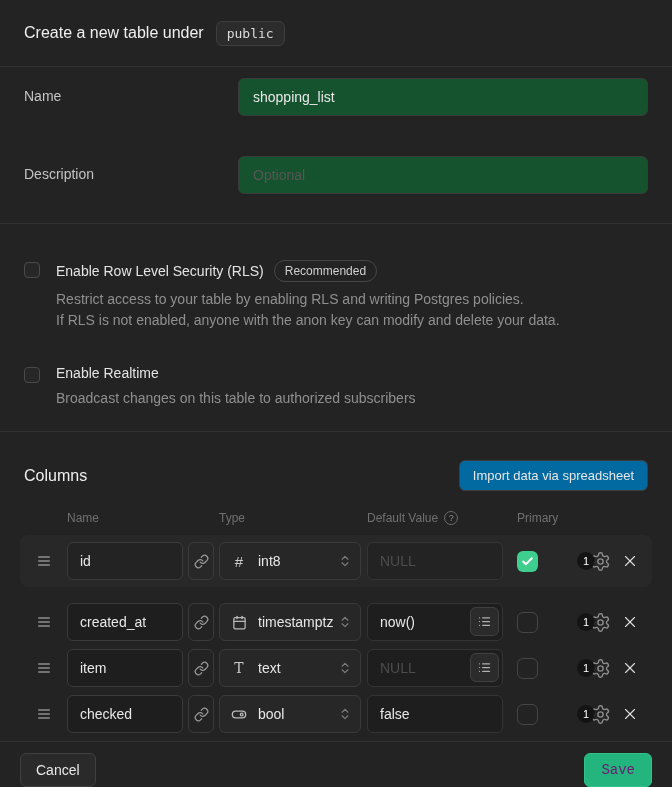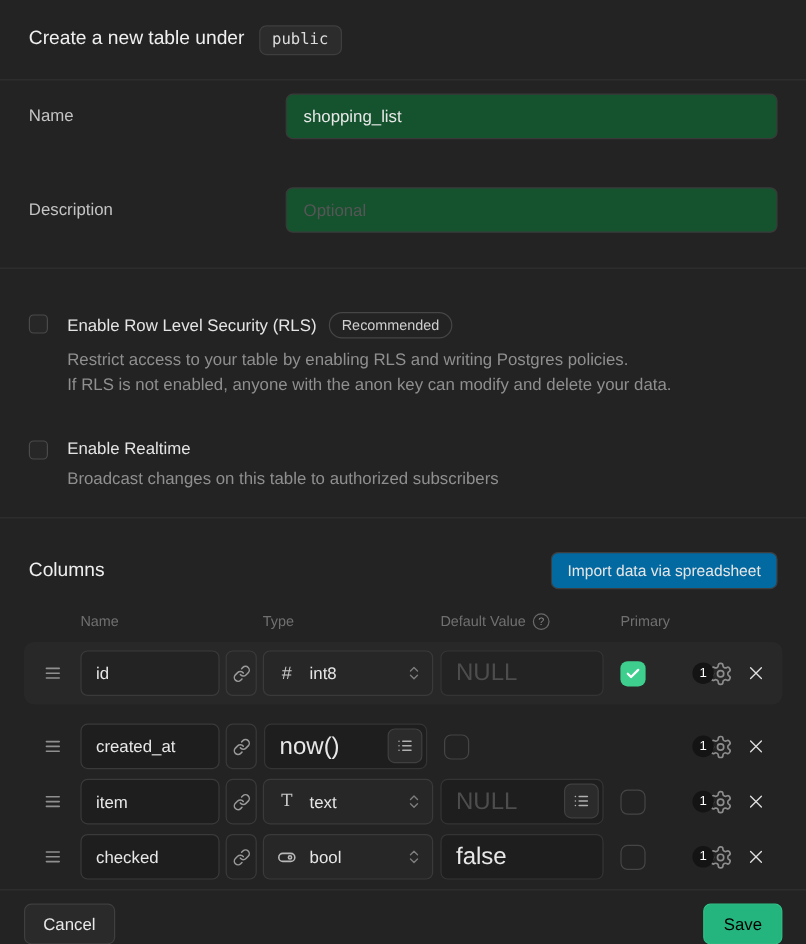--- a/index.html
+++ b/index.html
@@ -88,21 +88,21 @@
     display:flex; align-items:center; padding:0 8px 0 11px;
     color:#e6e6e6; font-size:14px; cursor:pointer;
   }
   .type-icon { width:16px; display:flex; justify-content:center; color:#b9b9b9; margin-right:11px; flex:none; }
   .glyph { font-size:15px; color:#c9c9c9; }
   .glyph.serif { font-family:"DejaVu Serif", serif; font-size:14px; }
   .type-chevrons { margin-left:auto; color:#7d7d7d; display:flex; }
   .default-wrap { margin-left:6px; width:136px; height:38px; position:relative; flex:none; }
   .default-input {
     width:100%; height:100%; background:rgba(0,0,0,0.12); border:1px solid #343434;
-    border-radius:6px; color:#e8e8e8; font-size:20px; padding:0 12px; font-family:inherit; outline:none;
+    border-radius:6px; color:#e8e8e8; font-size:14px; padding:0 12px; font-family:inherit; outline:none;
   }
   .default-input::placeholder { color:#4d4d4d; }
   .picker-btn {
     position:absolute; right:4px; top:4px; width:29px; height:29px;
     border:1px solid #404040; border-radius:6px; background:#2b2b2b;
     display:flex; align-items:center; justify-content:center; color:#b0b0b0; cursor:pointer;
   }
   .primary-cell { margin-left:14px; width:21px; height:21px; flex:none; }
   .primary-check {
     width:21px; height:21px; border-radius:6px; border:1px solid #454545;
@@ -122,21 +122,21 @@
   .modal-footer {
     height:56px; display:flex; align-items:center; justify-content:space-between;
     padding:0 20px; border-top:1px solid #313131;
   }
   .btn-cancel {
     background:#2a2a2a; border:1px solid #3f3f3f; border-radius:6px;
     color:#e8e8e8; font-size:14px; padding:8px 15px; font-family:inherit; cursor:pointer;
   }
   .btn-save {
     border:1px solid #2fc389; border-radius:6px;
-    color:#000000; font-size:14px; padding:8px 16px; font-family:Liberation Sans, sans-serif; cursor:pointer;margin-left:32px;
+    color:#701a75; font-size:14px; padding:8px 16px; font-family:Liberation Mono, monospace; cursor:pointer;margin-left:32px;
   }
   svg { display:block; }
 </style>
 </head>
 <body>
 
 <div class="modal-header divider-b">
   <span class="modal-title">Create a new table under</span>
   <span class="schema-badge">public</span>
 </div>
@@ -264,20 +264,37 @@
     </span>
     <input class="cname-input" type="text" value="created_at" style="">
     <button class="link-btn">
       <span>
         <svg width="15" height="15" viewBox="0 0 24 24" fill="none" stroke="currentColor" stroke-width="2" stroke-linecap="round" stroke-linejoin="round">
               <path d="M10 13a5 5 0 0 0 7.54.54l3-3a5 5 0 0 0-7.07-7.07l-1.72 1.71"></path>
               <path d="M14 11a5 5 0 0 0-7.54-.54l-3 3a5 5 0 0 0 7.07 7.07l1.71-1.71"></path>
             </svg>
       </span>
     </button>
+    <div class="type-select">
+      <span class="type-icon">
+            <svg width="15" height="15" viewBox="0 0 24 24" fill="none" stroke="currentColor" stroke-width="2" stroke-linecap="round" stroke-linejoin="round">
+              <rect x="3" y="4" width="18" height="18" rx="2"></rect>
+              <path d="M16 2v4"></path>
+              <path d="M8 2v4"></path>
+              <path d="M3 10h18"></path>
+            </svg>
+          </span>
+      <span class="type-label">timestamptz</span>
+      <span class="type-chevrons">
+        <svg width="14" height="14" viewBox="0 0 24 24" fill="none" stroke="currentColor" stroke-width="2" stroke-linecap="round" stroke-linejoin="round">
+              <path d="m7 15 5 5 5-5"></path>
+              <path d="m7 9 5-5 5 5"></path>
+            </svg>
+      </span>
+    </div>
     <div class="default-wrap">
       <input class="default-input" type="text" value="now()" style="">
       <button class="picker-btn">
         <span>
           <svg width="15" height="15" viewBox="0 0 24 24" fill="none" stroke="currentColor" stroke-width="2" stroke-linecap="round" stroke-linejoin="round">
                 <line x1="9" y1="6" x2="20" y2="6"></line>
                 <line x1="9" y1="12" x2="20" y2="12"></line>
                 <line x1="9" y1="18" x2="20" y2="18"></line>
                 <line x1="4" y1="6" x2="4.01" y2="6"></line>
                 <line x1="4" y1="12" x2="4.01" y2="12"></line>

